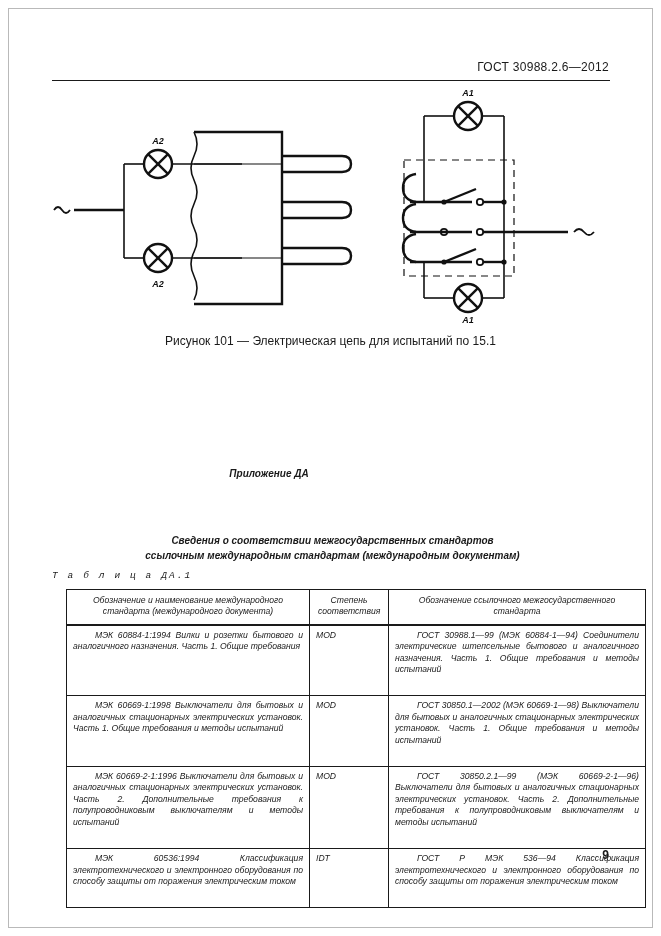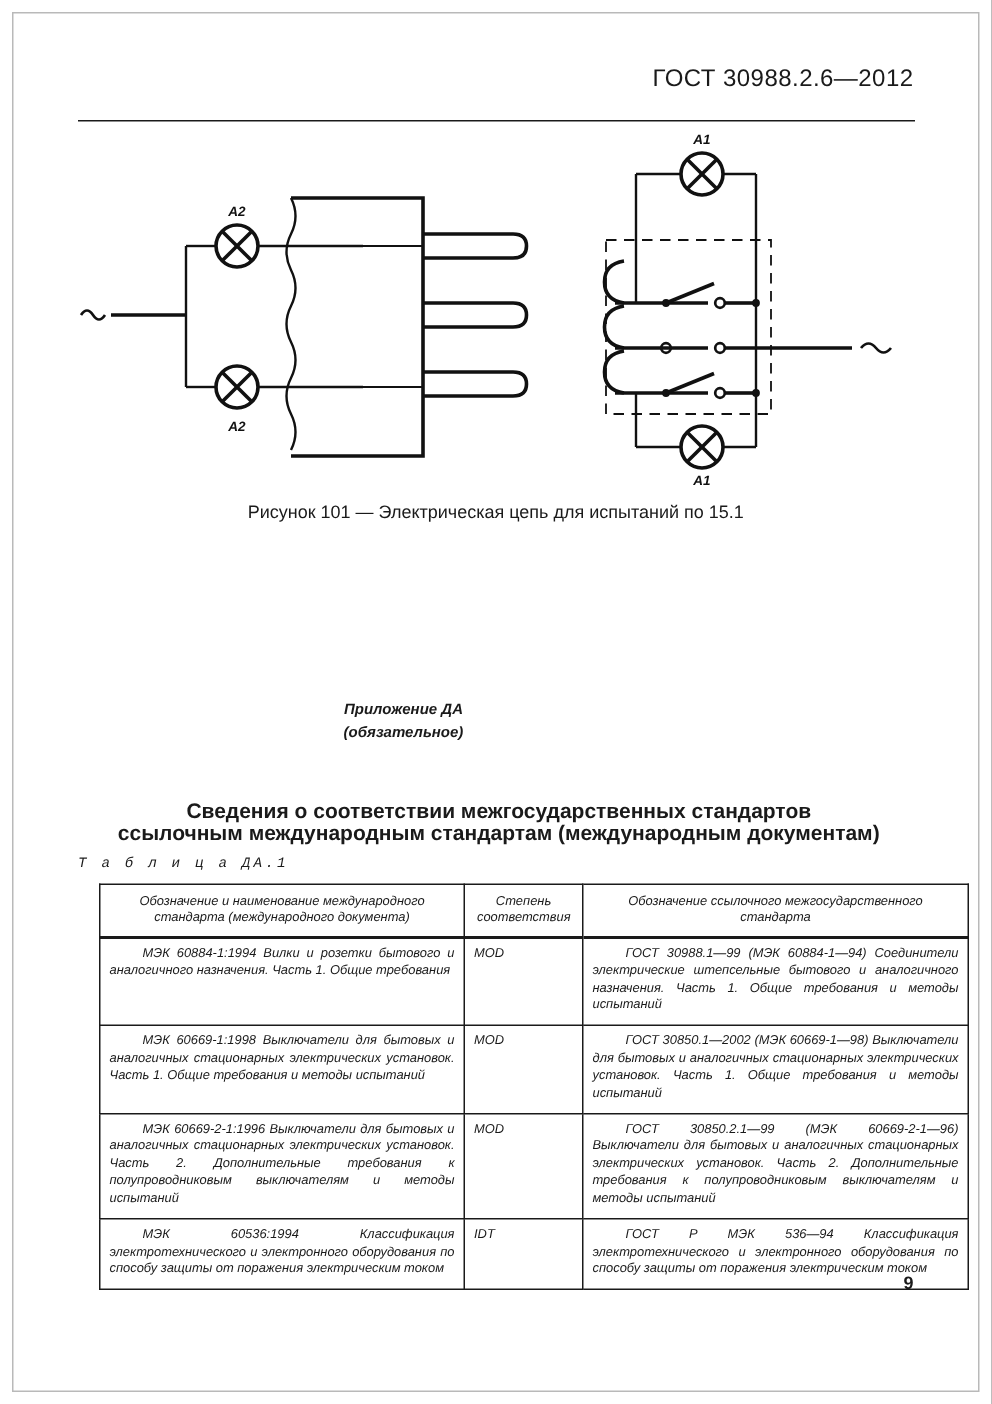--- a/index.html
+++ b/index.html
@@ -25,23 +25,23 @@
     width: 645px;
     height: 920px;
     border: 1px solid #b9b9b9;
     box-sizing: border-box;
     pointer-events: none;
   }
 
   
   .doc-header {
     position: absolute;
-    top: 44px;
+    top: 60px;
     right: 52px;
-    font-size: 16px;
+    font-size: 12px;
     letter-spacing: 0.3px;
     color: #1a1a1a;
     white-space: nowrap;
   }
   .header-rule {
     position: absolute;
     left: 52px;
     top: 80px;
     width: 558px;
     height: 1px;
@@ -78,22 +78,23 @@
     font-size: 10px;
     line-height: 15px;
     color: #1a1a1a;
   }
   .section-title {
     position: absolute;
     top: 533px;
     left: 60px;
     width: 545px;
     text-align: center;
+    font-style: italic;
     font-weight: bold;
-    font-size: 14px;
+    font-size: 10px;
     line-height: 15px;
     color: #1a1a1a;
   }
 
   .table-label {
     position: absolute;
     top: 570px;
     left: 52px;
     font-style: italic;
     font-size: 9.5px;
@@ -110,21 +111,21 @@
     width: 528px;
     border-collapse: collapse;
     table-layout: fixed;
   }
   table.da-table td {
     border: 1px solid #1a1a1a;
     font-style: italic;
     font-size: 8.6px;
     line-height: 11.4px;
     color: #1a1a1a;
-    padding: 4px 6px 8px 6px;
+    padding: 4px 6px 20px 6px;
     vertical-align: top;
     text-align: justify;
     text-align-last: left;
     hyphens: manual;
   }
   table.da-table td.col-a { width: 226px; }
   table.da-table td.col-b { width: 62px; }
   table.da-table td.col-c { width: 240px; }
 
   table.da-table tr.head td {
@@ -243,21 +244,20 @@
       <text x="106" y="201" text-anchor="middle" font-family="Liberation Sans, sans-serif" font-size="9" font-weight="bold" font-style="italic" fill="#111">A2</text>
       <text x="416" y="10" text-anchor="middle" font-family="Liberation Sans, sans-serif" font-size="9" font-weight="bold" font-style="italic" fill="#111">A1</text>
       <text x="416" y="237" text-anchor="middle" font-family="Liberation Sans, sans-serif" font-size="9" font-weight="bold" font-style="italic" fill="#111">A1</text>
     </svg>
   </div>
 
   <div class="figure-caption">Рисунок 101 — Электрическая цепь для испытаний по 15.1</div>
 
   <div class="appendix-block">
     <div>Приложение ДА</div>
-    <div>(обязательное)</div>
   </div>
 
   <div class="section-title">
     <div>Сведения о соответствии межгосударственных стандартов</div>
     <div>ссылочным международным стандартам (международным документам)</div>
   </div>
 
   <div class="table-label">Т а б л и ц а ДА.1</div>
 
   <table class="da-table">

